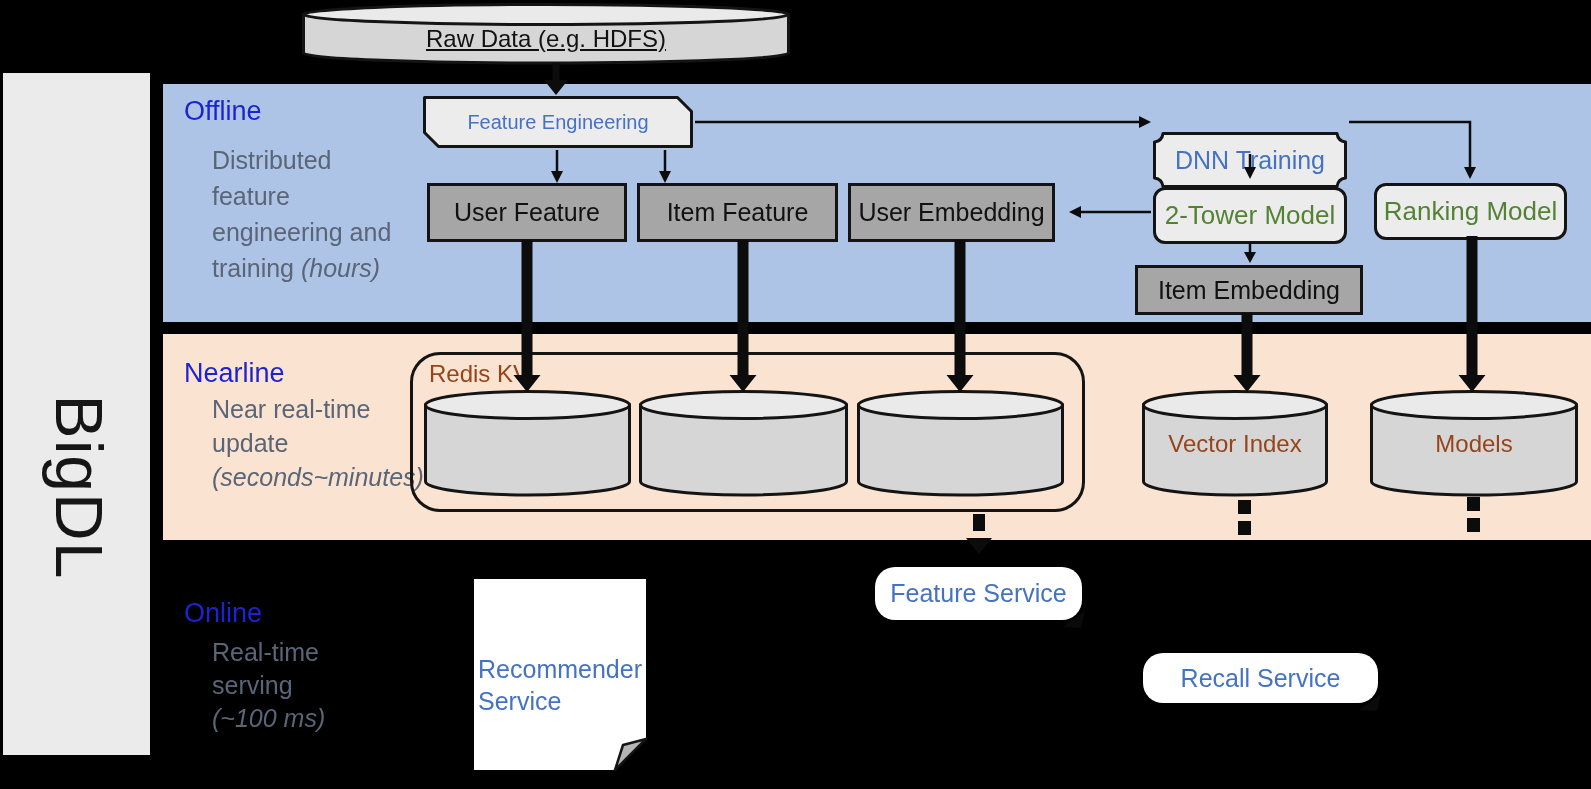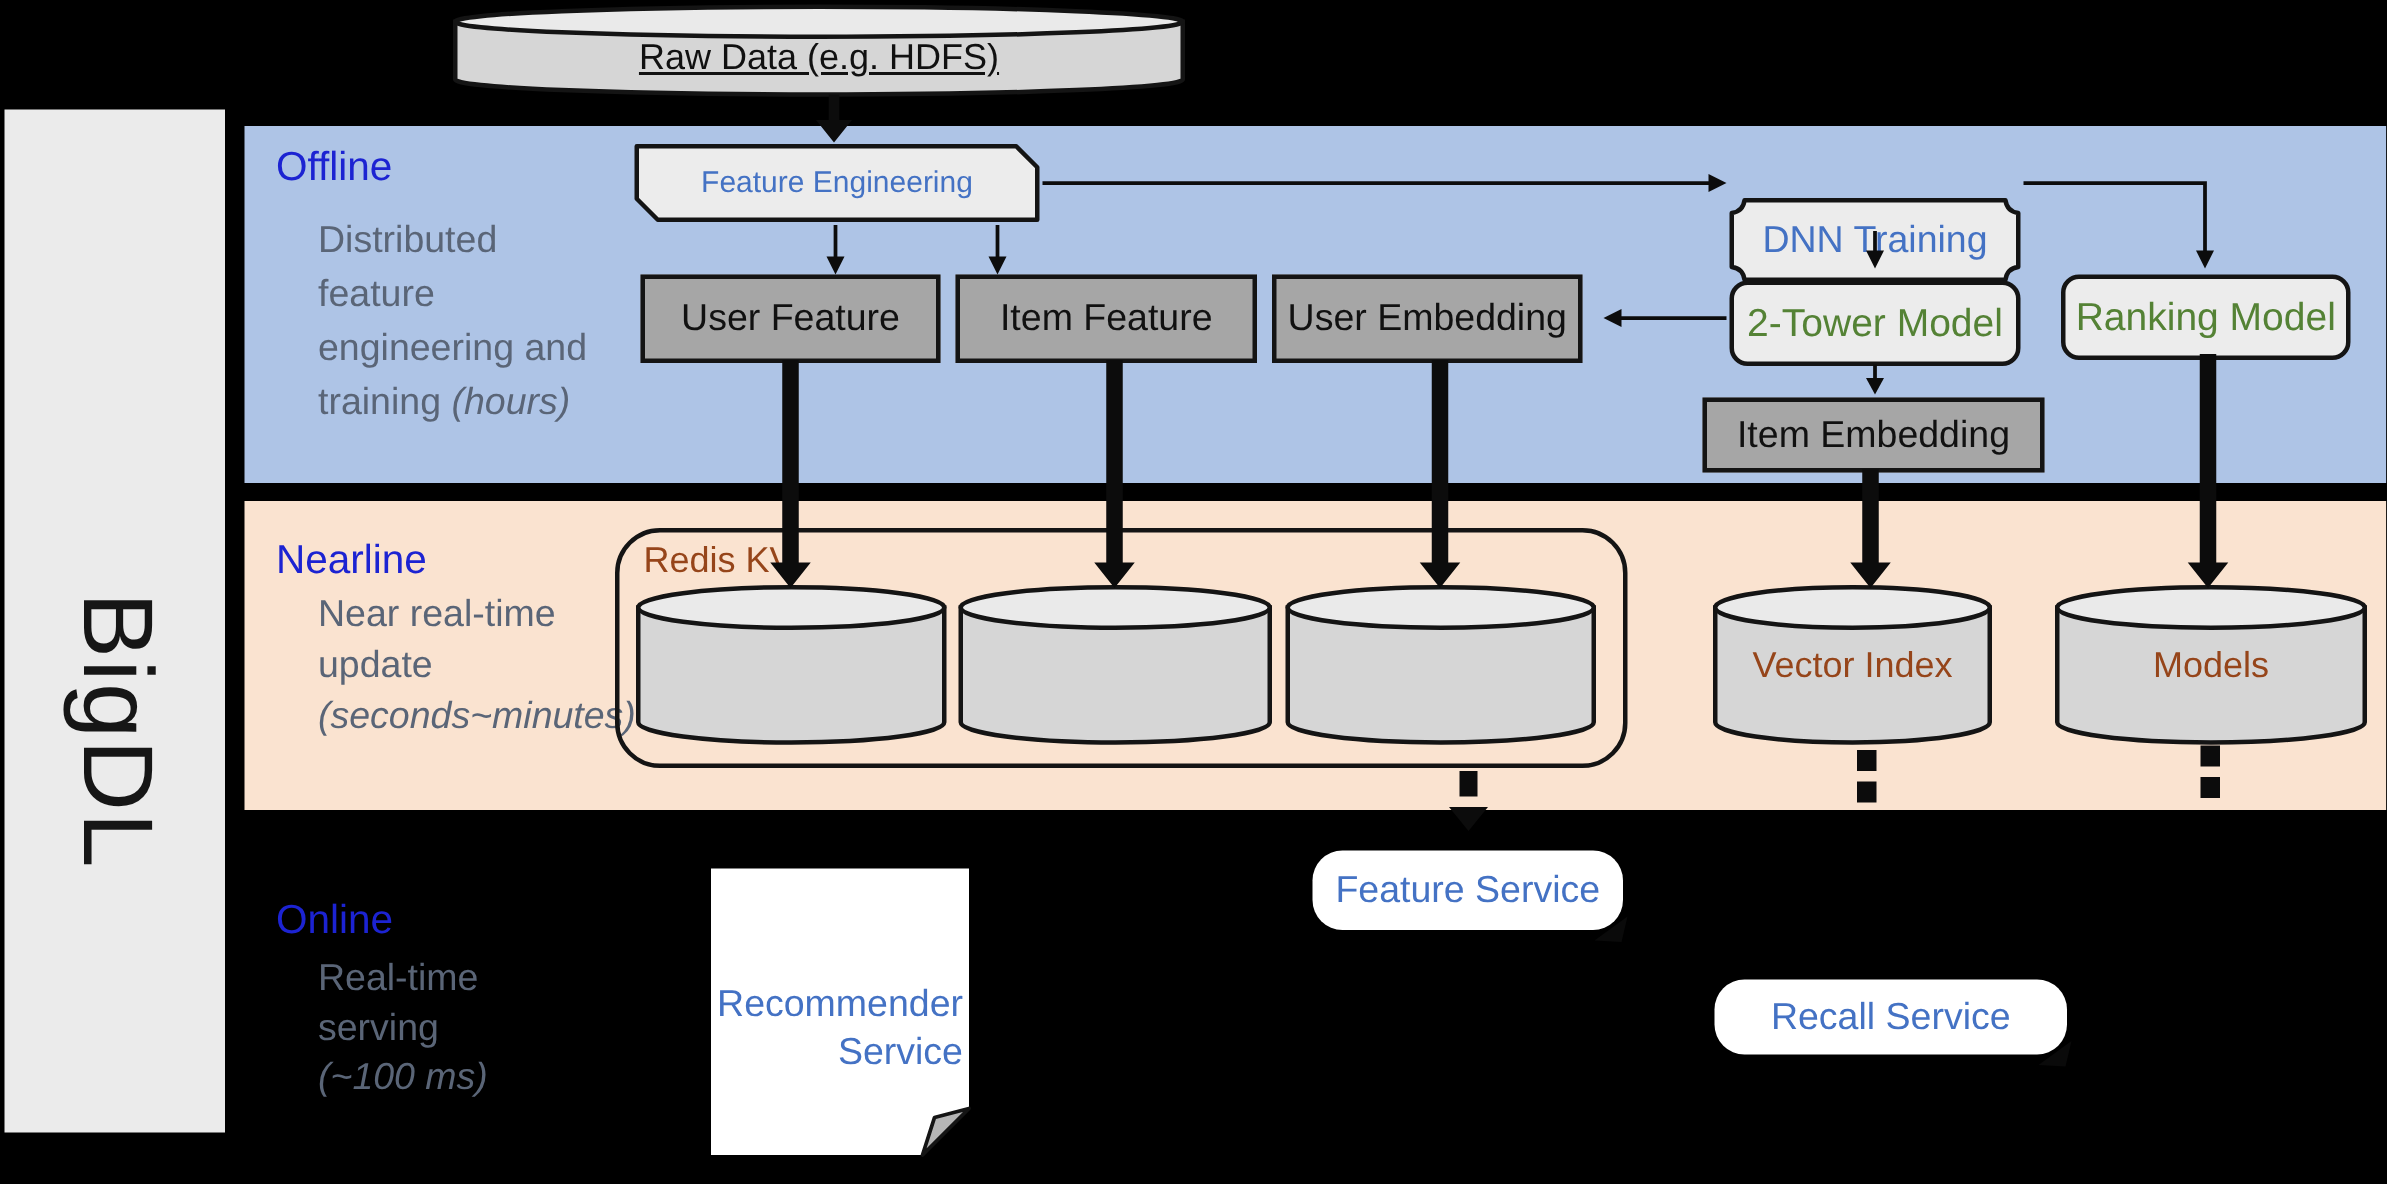--- a/index.html
+++ b/index.html
@@ -39,21 +39,21 @@
     border-radius:30px;box-sizing:border-box;background:transparent;}
   .redis-label{left:16px;top:5px;font-size:24px;color:#96451a;}
 
   .cyl-label{left:0;top:40px;width:100%;text-align:center;font-size:24px;color:#96451a;}
 
   .service-box{background:#ffffff;color:#4472c4;font-size:25px;
     display:flex;align-items:center;justify-content:center;text-align:center;border-radius:20px;}
   .curl{position:absolute;right:-5px;bottom:-9px;width:26px;height:20px;}
 
   .doc-text{left:0;top:10px;width:100%;height:100%;display:flex;align-items:center;
-    justify-content:center;text-align:right;color:#4472c4;font-size:25px;line-height:32px;
+    justify-content:center;text-align:left;color:#4472c4;font-size:25px;line-height:32px;
     padding:0 6px;box-sizing:border-box;}
 </style>
 </head>
 <body>
 
 <div class="stage">
 
   <div class="abs band-offline"></div>
   <div class="abs band-nearline"></div>
 

